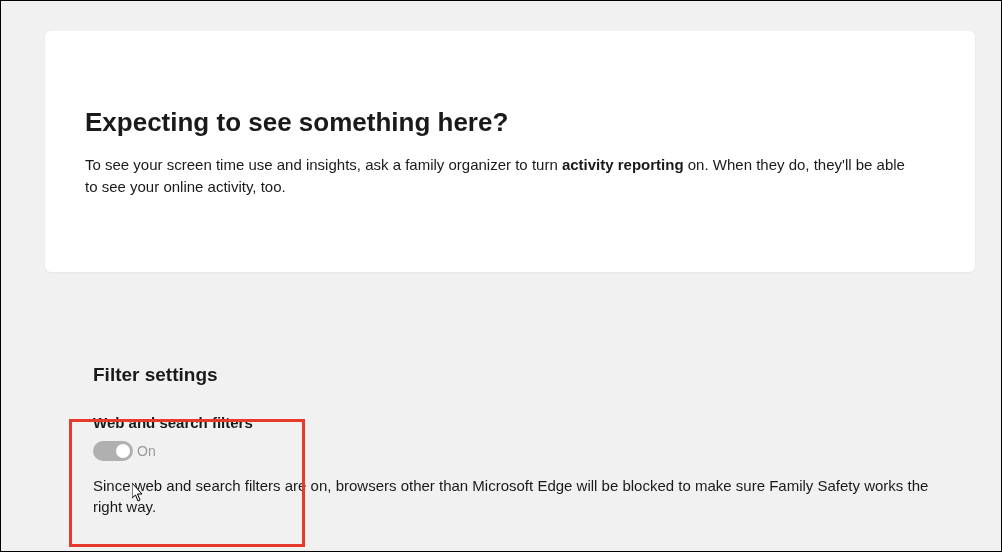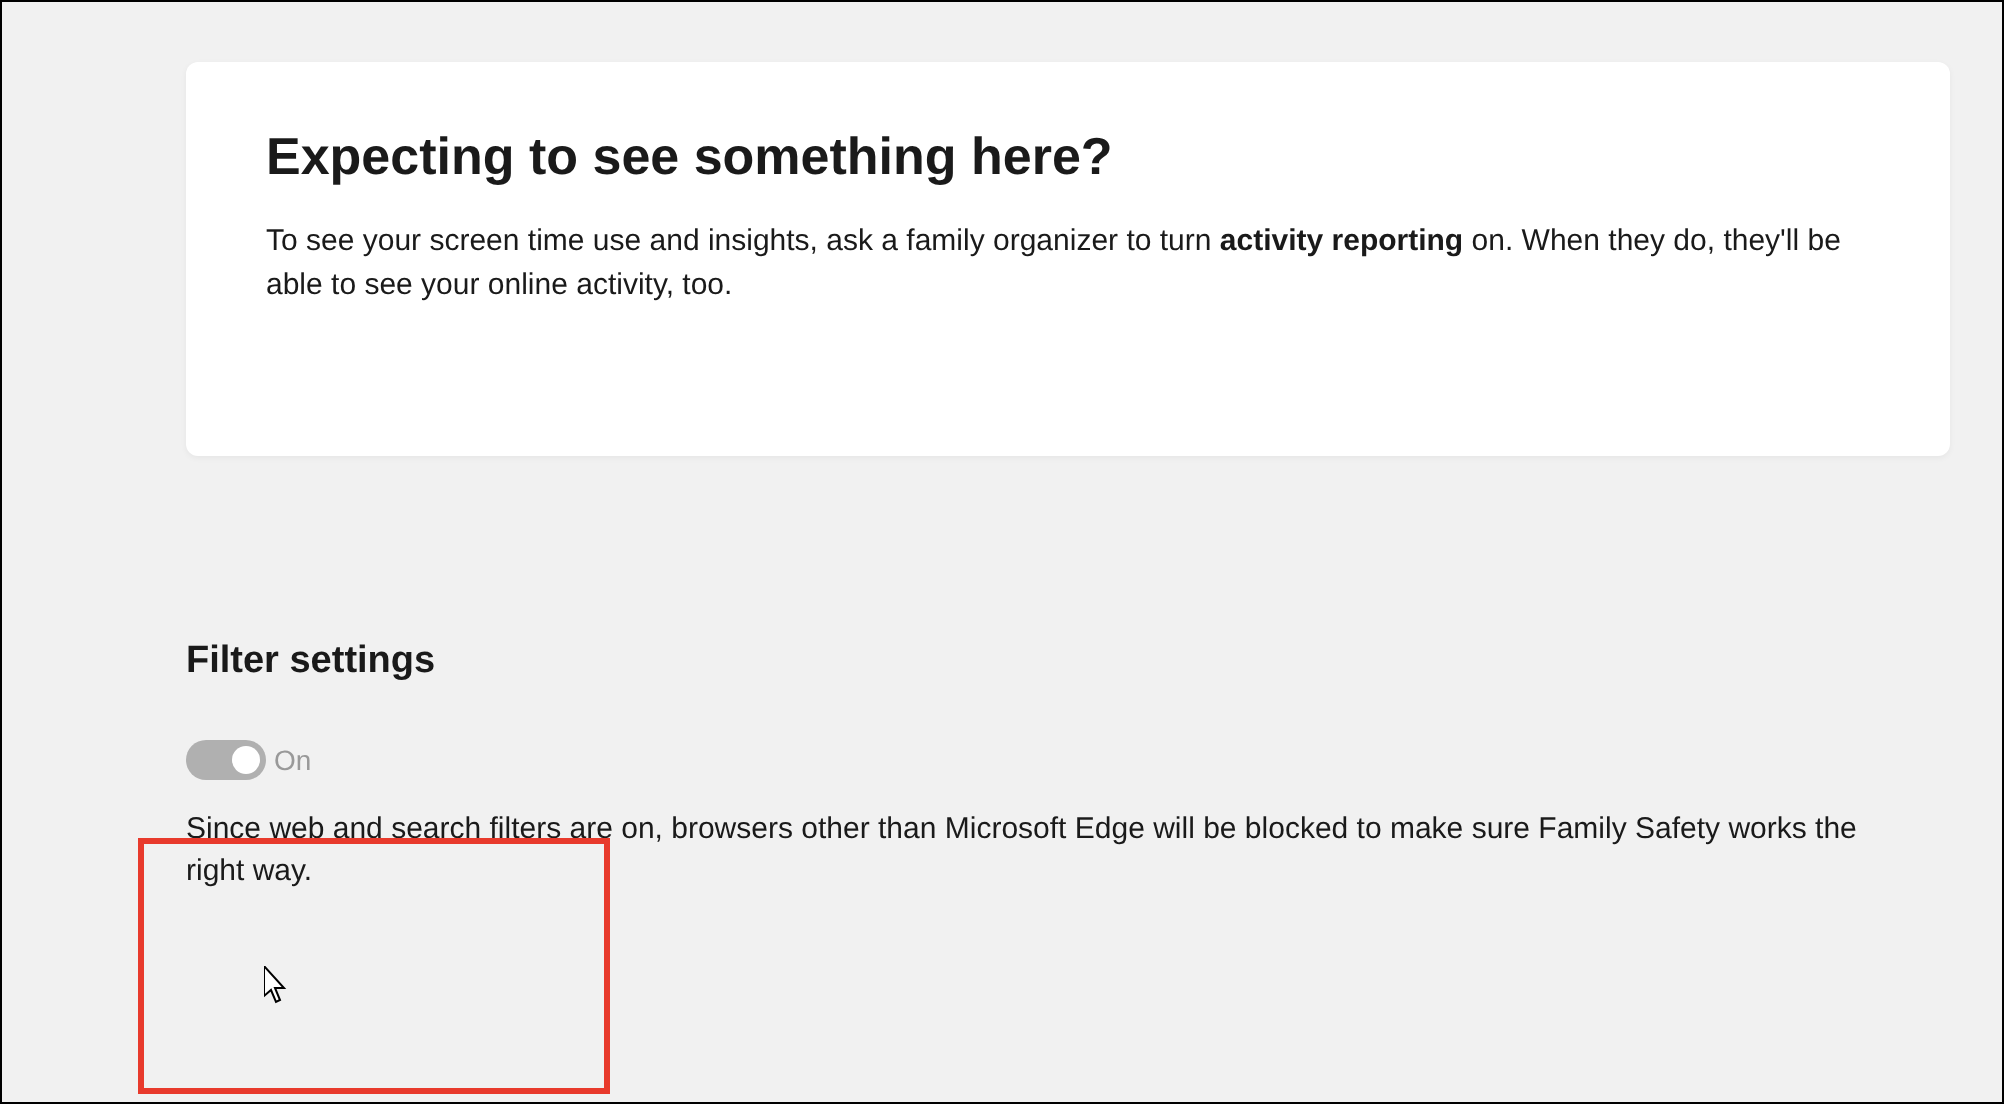--- a/index.html
+++ b/index.html
@@ -12,22 +12,22 @@
       background: #f1f1f1;
       width: 1002px;
       height: 552px;
       border: 1px solid #000;
       position: relative;
       overflow: hidden;
     }
     .card {
       background: #ffffff;
       border-radius: 6px;
-      margin: 30px 26px 0 92px;
-      padding: 32px 40px 74px 40px;
+      margin: 30px 26px 0 44px;
+      padding: 76px 40px 74px 40px;
       box-shadow: 0 1px 3px rgba(0,0,0,0.05);
     }
     .card-title {
       font-size: 26px;
       font-weight: 600;
       color: #1a1a1a;
       margin-bottom: 16px;
     }
     .card-desc {
       font-size: 15px;
@@ -120,20 +120,21 @@
   <h1 class="card-title">Expecting to see something here?</h1>
   <p class="card-desc">
     <span>To see your screen time use and insights, ask a family organizer to turn </span><span class="bold">activity reporting</span><span> on. When they do, they'll be able to see your online activity, too.</span>
   </p>
 </div>
 
 <div class="section">
   <h2 class="section-title">Filter settings</h2>
 
   <div>
+    <div class="subsection-title">Web and search filters</div>
     <div class="toggle-row">
       <div class="toggle">
         <div class="toggle-knob"></div>
       </div>
       <span class="toggle-label">On</span>
     </div>
     <p class="subsection-desc">Since web and search filters are on, browsers other than Microsoft Edge will be blocked to make sure Family Safety works the right way.</p>
   </div>
 </div>
 

